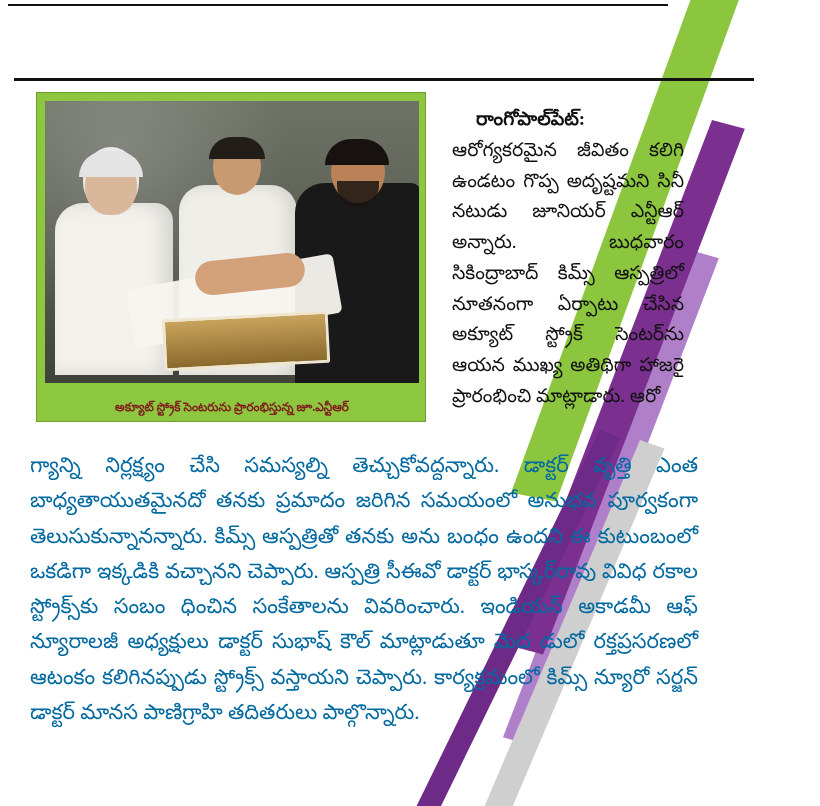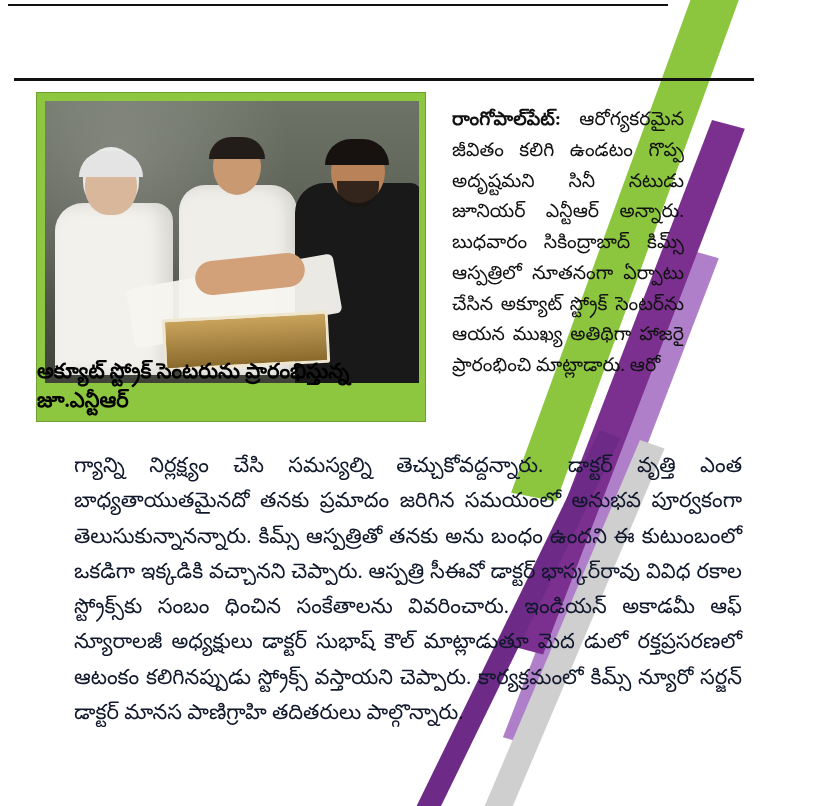--- a/index.html
+++ b/index.html
@@ -204,56 +204,57 @@
     background: #f5f4ef;
     transform: rotate(-10deg);
     border-radius: 6px;
     opacity: .95;
   }
   .caption {
     position: absolute;
     left: 0;
     bottom: 4px;
     width: 390px;
+    text-align: center;
     font-family: "Liberation Serif", serif;
-    font-size: 21px;
+    font-size: 12px;
     font-weight: bold;
-    color: #000000;
+    color: #7f1d1d;
   }
 
   
   .col-right {
     position: absolute;
     top: 104px;
     left: 452px;
     width: 232px;
     font-family: "Liberation Serif", serif;
     font-size: 19px;
     line-height: 1.62;
     color: #111111;
     text-align: justify;
     text-justify: inter-word;
   }
   .col-right .lead {
     font-weight: bold;
+    margin-left: 24px;
   }
 
   
   .body-text {
     position: absolute;
     top: 448px;
     left: 30px;
     width: 668px;
     font-family: "Liberation Serif", serif;
     font-size: 21px;
     line-height: 1.68;
-    color: #0f172a;
+    color: #0369a1;
     text-align: justify;
     text-justify: inter-word;
-    margin-left: 44px;
   }
   .body-text p {
     margin: 0;
   }
 </style>
 </head>
 <body>
 
 <div id="page">
 

